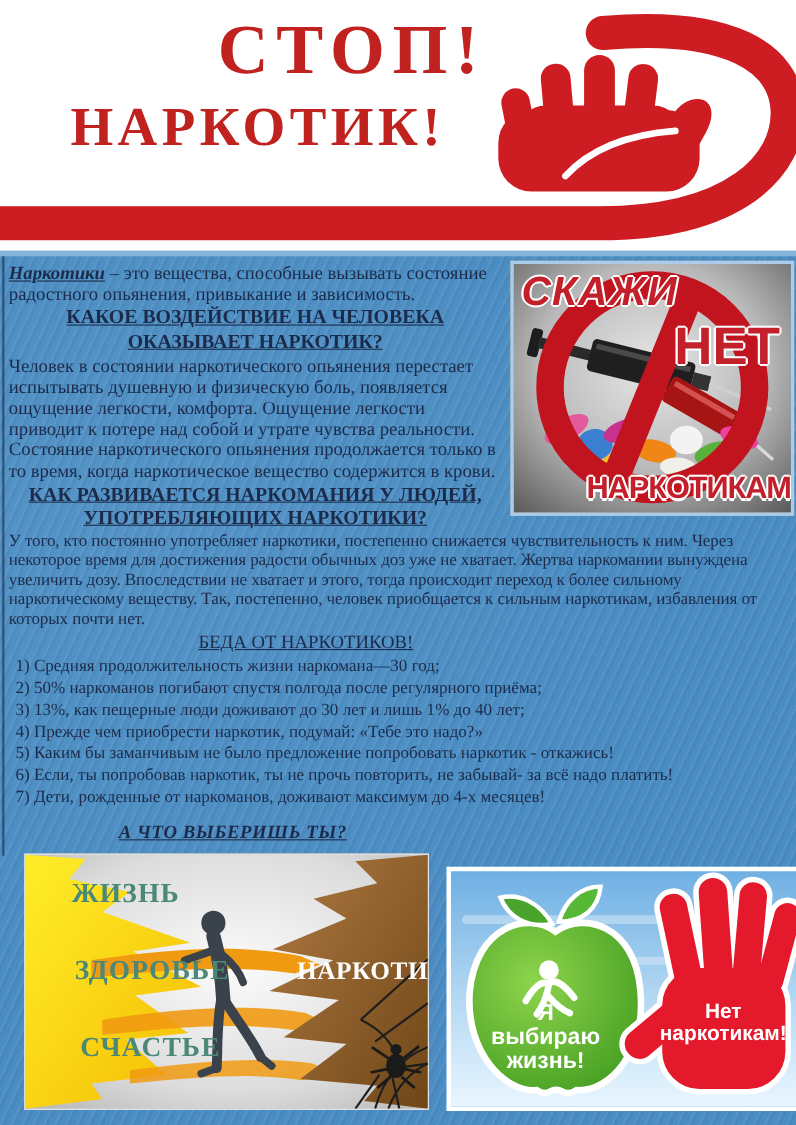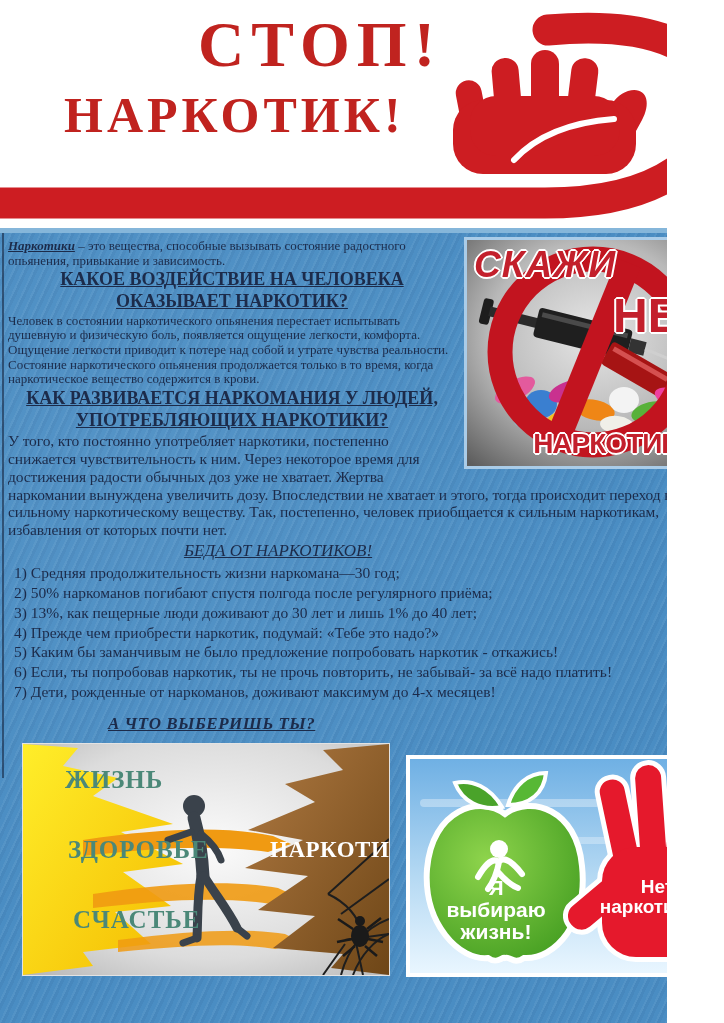--- a/index.html
+++ b/index.html
@@ -1,18 +1,18 @@
 <!DOCTYPE html>
 <html lang="ru"><head>
 <meta charset="utf-8">
 <style>
   html,body{margin:0;padding:0;}
   body{width:724px;height:1023px;overflow:hidden;background:#ffffff;
        font-family:"Liberation Serif","DejaVu Serif",serif;}
-  .poster{position:relative;width:667px;height:1023px;overflow:hidden;}
+  .poster{position:relative;width:724px;height:1023px;overflow:hidden;}
 
   
   .header{position:relative;width:724px;height:228px;background:#ffffff;overflow:hidden;}
   .title-line1{position:absolute;left:198px;top:8px;font-size:64px;font-weight:bold;
                letter-spacing:7px;color:#c0231f;}
   .title-line2{position:absolute;left:64px;top:86px;font-size:50px;font-weight:bold;
                letter-spacing:4px;color:#c0231f;}
   .header-art{position:absolute;left:0;top:0;width:724px;height:228px;}
 
   
@@ -27,26 +27,26 @@
                margin:-2px 0 10px 8px;position:relative;overflow:hidden;background:#9a9a9a;}
   .say-no-card svg{position:absolute;left:0;top:0;}
   .outline-red{color:#c3202c;font-family:"Liberation Sans","DejaVu Sans",sans-serif;font-weight:bold;
                text-shadow:-2px 0 0 #fff,2px 0 0 #fff,0 -2px 0 #fff,0 2px 0 #fff,
                            -1px -1px 0 #fff,1px 1px 0 #fff,-1px 1px 0 #fff,1px -1px 0 #fff;
                white-space:pre-line;line-height:1;}
   .sn1{position:absolute;left:7px;top:6px;font-size:37px;letter-spacing:1px;font-style:italic;}
   .sn2{position:absolute;left:146px;top:52px;font-size:48px;}
   .sn3{position:absolute;left:0;right:0;bottom:8px;text-align:right;font-size:28px;letter-spacing:-1px;}
 
-  .para{margin:0;font-size:13px;line-height:1.13;text-align:left;}
+  .para{margin:0;font-size:17px;line-height:1.13;text-align:left;}
   .lead-term{font-weight:bold;font-style:italic;text-decoration:underline;}
   .h-col{margin:1px 0;font-size:18px;line-height:1.2;font-weight:bold;text-align:center;
          text-decoration:underline;}
   .para-wide{margin:0;font-size:15.5px;line-height:1.15;letter-spacing:-0.1px;}
-  .beda-wrap{width:540px;text-align:center;margin-top:2px;font-style:italic;}
+  .beda-wrap{width:540px;text-align:center;margin-top:2px;}
   .h-beda{display:inline;font-size:17px;font-weight:normal;text-decoration:underline;}
   ol.troubles{margin:2px 0 0 0;padding:0 0 0 6px;list-style:none;counter-reset:n;
               font-size:15.5px;line-height:1.28;}
   ol.troubles li{counter-increment:n;}
   ol.troubles li::before{content:counter(n) ")\00a0 ";}
   .choice{margin:12px 0 0 100px;font-size:17px;font-weight:bold;font-style:italic;
           text-decoration:underline;letter-spacing:0.5px;}
 
   .images-row{display:flex;gap:16px;margin-top:9px;padding-left:14px;}
   .life-card{position:relative;width:366px;height:231px;border:1px solid #e3e3e3;

